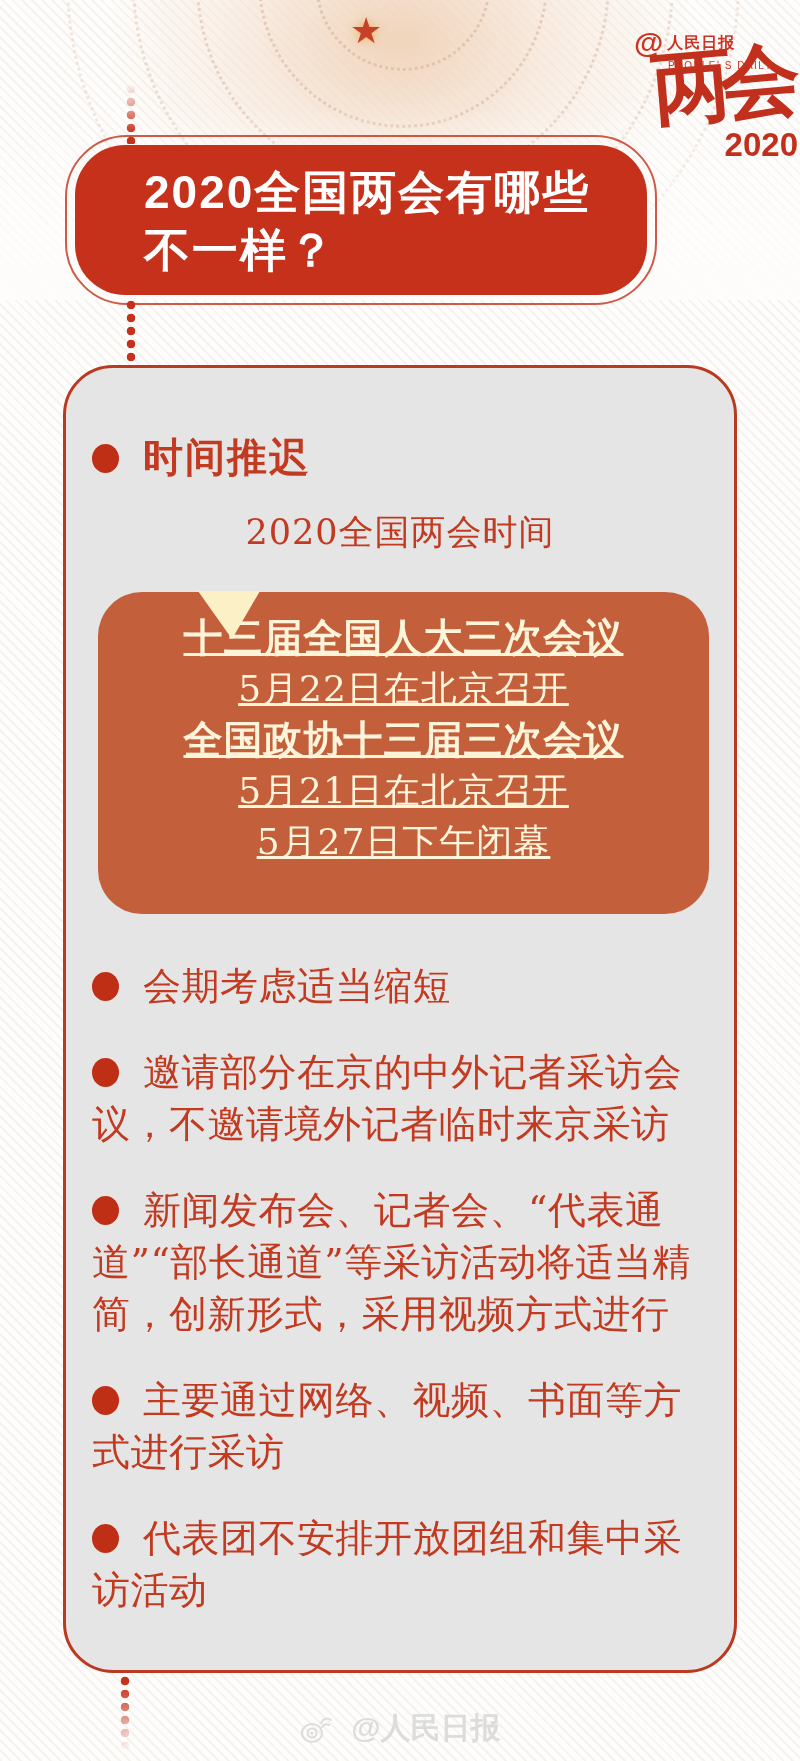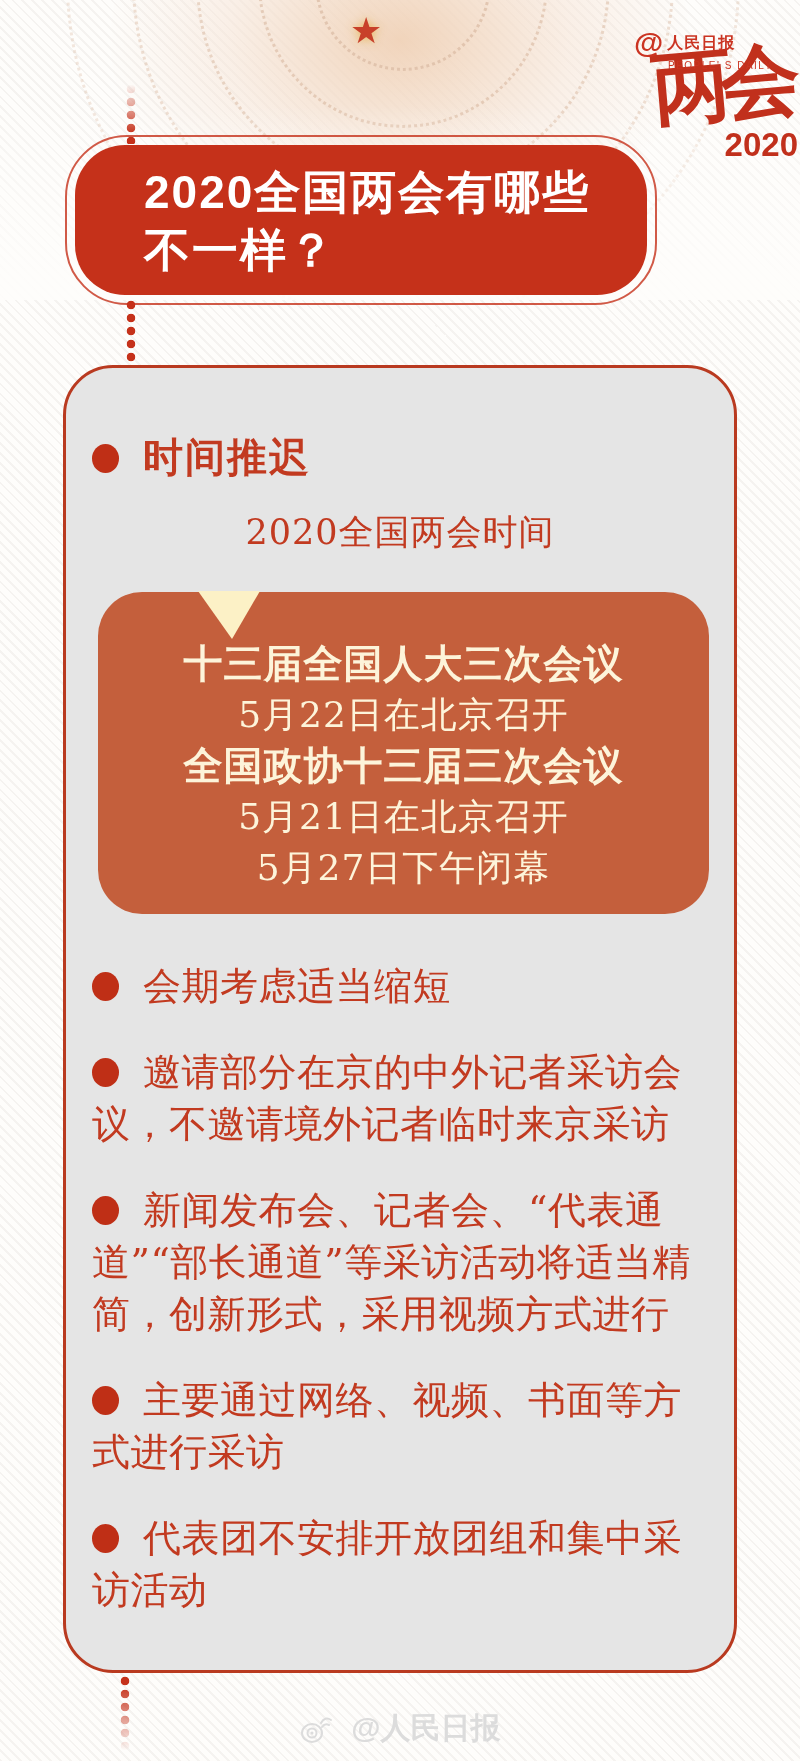--- a/index.html
+++ b/index.html
@@ -59,21 +59,21 @@
   
   .card{position:absolute;left:63px;top:365px;width:674px;height:1308px;z-index:3;
     background:#e5e5e5;border:3px solid #b93a20;border-radius:50px;box-sizing:border-box;
     padding:62px 26px 0 26px;color:#c23a20;}
   .dot{display:inline-block;width:27px;height:29px;background:#bf2f16;border-radius:50%;
     margin-right:24px;vertical-align:-2px;}
   .section-head{font-size:40px;font-weight:700;margin:0 0 24px 0;letter-spacing:2px;}
   .subheading{font-size:35px;font-weight:500;margin:0 0 36px 0;letter-spacing:1px;text-align:center;}
   
   .bubble{position:relative;margin-left:6px;width:611px;height:322px;background:#c45f3c;
-    border-radius:44px;box-sizing:border-box;padding-top:46px;text-align:center;color:#fdf4da;}
+    border-radius:44px;box-sizing:border-box;padding-top:20px;text-align:center;color:#fdf4da;text-decoration:underline;}
   .bubble .notch{position:absolute;top:-1px;left:100px;width:0;height:0;
     border-left:34px solid transparent;border-right:28px solid transparent;border-top:48px solid #fcf1c6;}
   .sched-bold{font-size:39px;font-weight:700;line-height:51px;letter-spacing:1px;}
   .sched-reg{font-size:36px;font-weight:400;line-height:51px;letter-spacing:1px;}
   
   .bullets{margin-top:46px;}
   .bullet{font-size:38px;line-height:52px;margin:0 0 34px 0;letter-spacing:0.5px;font-weight:500;}
   
   .watermark{position:absolute;left:0;right:0;top:1708px;display:flex;justify-content:center;
     align-items:center;gap:16px;color:#dcdcdc;font-size:30px;z-index:2;

